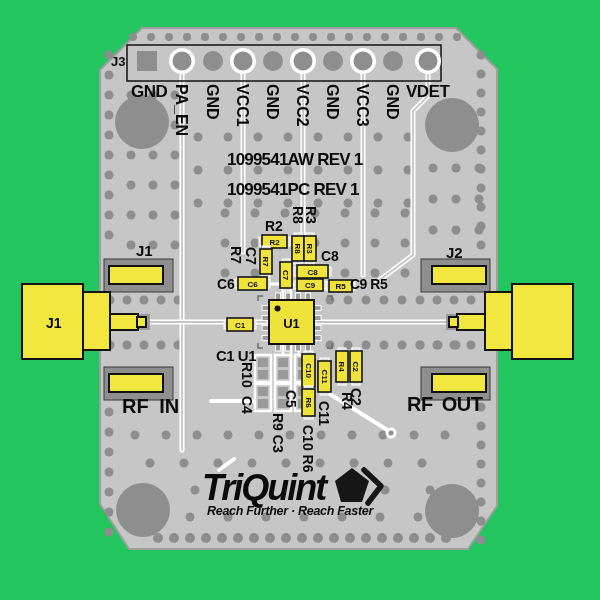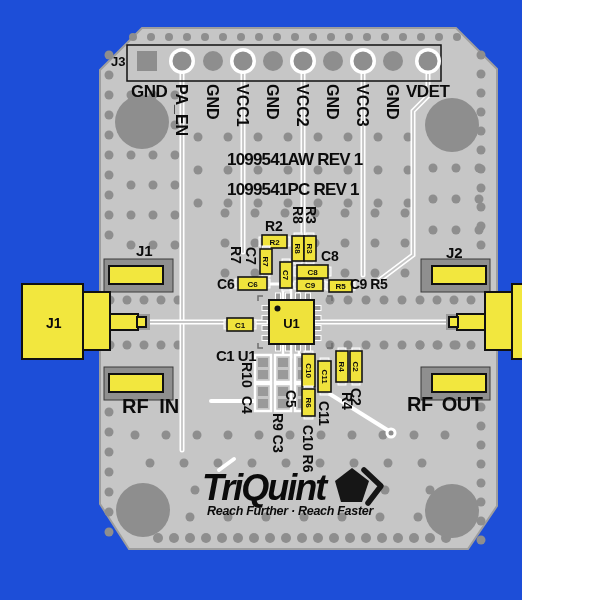--- a/index.html
+++ b/index.html
@@ -1,16 +1,16 @@
 <!DOCTYPE html>
 <html><head>
 <meta charset="utf-8">
 <style>
   html,body{margin:0;padding:0;background:#ffffff;}
-  #stage{position:relative;width:522px;height:600px;background:#1d4ed8;overflow:hidden;}
+  #stage{position:relative;width:600px;height:600px;background:#22c55e;overflow:hidden;}
   svg{display:block;}
   text{user-select:none;}
   .sk{font-family:"Liberation Sans",sans-serif;font-weight:700;fill:#0b0b0b;}
   .it{font-style:italic;}
   .tr{stroke:#ffffff;stroke-width:5;fill:none;stroke-linecap:round;}
   .trc{stroke:#c6c6c6;stroke-width:1.8;fill:none;stroke-linecap:round;}
   .tw{stroke:#ffffff;fill:none;stroke-linecap:round;}
   .cpad{fill:#dcdcdc;stroke:#ffffff;stroke-width:1;}
   .cbody{fill:#f0e33c;stroke:#141414;stroke-width:1.6;}
   .conn{fill:#f2e73e;stroke:#111111;stroke-width:2;}

